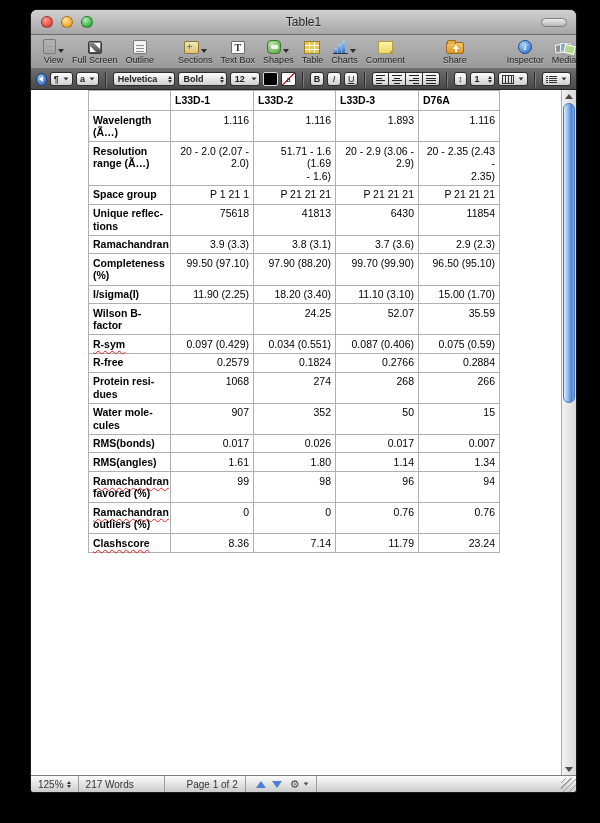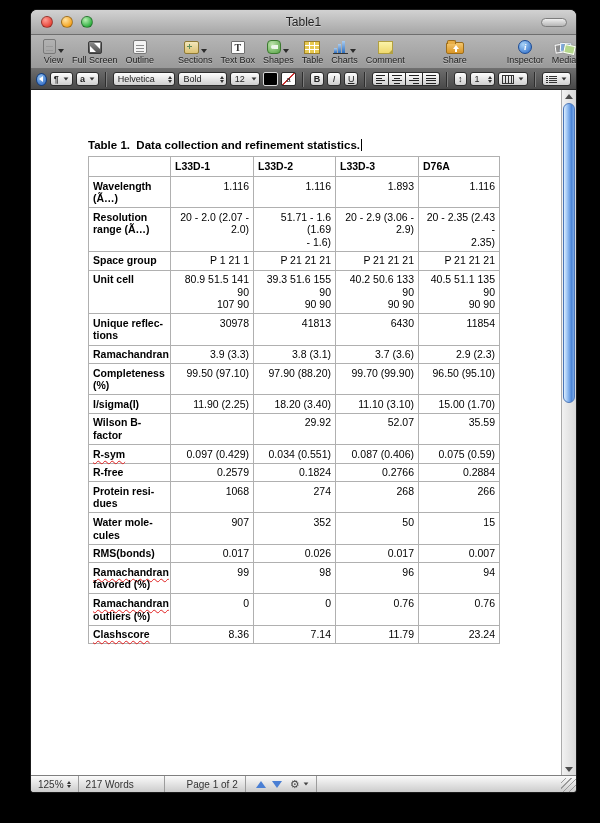--- a/index.html
+++ b/index.html
@@ -75,21 +75,21 @@
   .mediabox i:nth-child(3){left:9px;top:5px;background:#b4d78b;transform:rotate(12deg);}
   
   .formatbar{height:21px;background:linear-gradient(#6d6d6d,#484848);border-bottom:1px solid #242424;
              display:flex;align-items:center;padding:0 5px;gap:3px;box-sizing:border-box;}
   .fb-circle{width:13px;height:13px;border-radius:50%;background:radial-gradient(circle at 35% 30%,#8fc1f2,#2a63c0);
              border:1px solid #123d7e;display:flex;align-items:center;justify-content:center;box-sizing:border-box;}
   .fb-circle i{width:0;height:0;border-top:3px solid transparent;border-bottom:3px solid transparent;border-right:4px solid #fff;margin-right:1px;}
   .fbtn,.fcombo{height:14px;background:linear-gradient(#fdfdfd,#cfcfcf);border:1px solid #2c2c2c;
         border-radius:3px;display:flex;align-items:center;font-size:9px;color:#222;box-sizing:border-box;}
   .fbtn{padding:0 3px;gap:2px;}
-  .fcombo{padding:0 2px 0 4px;justify-content:space-between;}
+  .fcombo{padding:0 2px 0 4px;justify-content:space-between;font-weight:bold;}
   .stepper{display:flex;flex-direction:column;align-items:center;margin-left:3px;gap:1px;}
   .stepper i{width:0;height:0;border-left:2.5px solid transparent;border-right:2.5px solid transparent;border-bottom:3px solid #333;}
   .stepper u{width:0;height:0;border-left:2.5px solid transparent;border-right:2.5px solid transparent;border-top:3px solid #333;}
   .fb-div{width:1px;height:15px;background:#2e2e2e;border-right:1px solid #7e7e7e;margin:0 3px;}
   .swatch-black{width:16px;height:12px;background:#000;border:1px solid #d7d7d7;border-radius:2px;}
   .swatch-hl{width:16px;height:12px;background:linear-gradient(135deg,#fff 45%,#c33 45% 55%,#fff 55%);
              border:1px solid #2c2c2c;border-radius:2px;font-size:8px;color:#222;display:flex;align-items:center;justify-content:center;}
   .biu{width:15px;justify-content:center;}
   .al{width:17px;height:14px;background:linear-gradient(#fdfdfd,#cfcfcf);border:1px solid #2c2c2c;border-radius:0;
       display:flex;flex-direction:column;justify-content:center;gap:2px;padding:2px 3px;box-sizing:border-box;}
@@ -339,21 +339,20 @@
       </span>
     <span class="fb-div"></span>
     <span class="fbtn">
         <span class="listicon"></span>
         <i class="drop" style="border-top-color:#333;transform:scale(.8)"></i>
       </span>
   </div>
 
   <div class="content">
     <div class="page">
-      <div class="doc-title"><span>Table 1.  Data collection and refinement statistics.</span><span class="caret-bar"></span></div>
       <table class="stats">
         <colgroup>
             <col style="width:82px">
             <col style="width:83px">
             <col style="width:82px">
             <col style="width:83px">
             <col style="width:81px">
           </colgroup>
         <thead>
             <tr id="thead-row">
@@ -384,33 +383,22 @@
 2.35)</td>
             </tr>
             <tr>
               <th><span>Space group</span></th>
               <td>P 1 21 1</td>
               <td>P 21 21 21</td>
               <td>P 21 21 21</td>
               <td>P 21 21 21</td>
             </tr>
             <tr>
-              <th><span>Unit cell</span></th>
-              <td>80.9 51.5 141 90
-107 90</td>
-              <td>39.3 51.6 155 90
-90 90</td>
-              <td>40.2 50.6 133 90
-90 90</td>
-              <td>40.5 51.1 135 90
-90 90</td>
-            </tr>
-            <tr>
               <th><span>Unique reflec-</span><br><span>tions</span></th>
-              <td>30978</td>
+              <td>75618</td>
               <td>41813</td>
               <td>6430</td>
               <td>11854</td>
             </tr>
             <tr>
               <th><span>Ramachandran</span></th>
               <td>3.9 (3.3)</td>
               <td>3.8 (3.1)</td>
               <td>3.7 (3.6)</td>
               <td>2.9 (2.3)</td>
@@ -425,21 +413,21 @@
             <tr>
               <th><span>I/sigma(I)</span></th>
               <td>11.90 (2.25)</td>
               <td>18.20 (3.40)</td>
               <td>11.10 (3.10)</td>
               <td>15.00 (1.70)</td>
             </tr>
             <tr>
               <th><span>Wilson B-</span><br><span>factor</span></th>
               <td></td>
-              <td>29.92</td>
+              <td>24.25</td>
               <td>52.07</td>
               <td>35.59</td>
             </tr>
             <tr>
               <th><span class="spell">R-sym</span></th>
               <td>0.097 (0.429)</td>
               <td>0.034 (0.551)</td>
               <td>0.087 (0.406)</td>
               <td>0.075 (0.59)</td>
             </tr>
@@ -463,20 +451,27 @@
               <td>352</td>
               <td>50</td>
               <td>15</td>
             </tr>
             <tr>
               <th><span>RMS(bonds)</span></th>
               <td>0.017</td>
               <td>0.026</td>
               <td>0.017</td>
               <td>0.007</td>
+            </tr>
+            <tr>
+              <th><span>RMS(angles)</span></th>
+              <td>1.61</td>
+              <td>1.80</td>
+              <td>1.14</td>
+              <td>1.34</td>
             </tr>
             <tr>
               <th><span class="spell">Ramachandran</span><br><span>favored (%)</span></th>
               <td>99</td>
               <td>98</td>
               <td>96</td>
               <td>94</td>
             </tr>
             <tr>
               <th><span class="spell">Ramachandran</span><br><span>outliers (%)</span></th>

